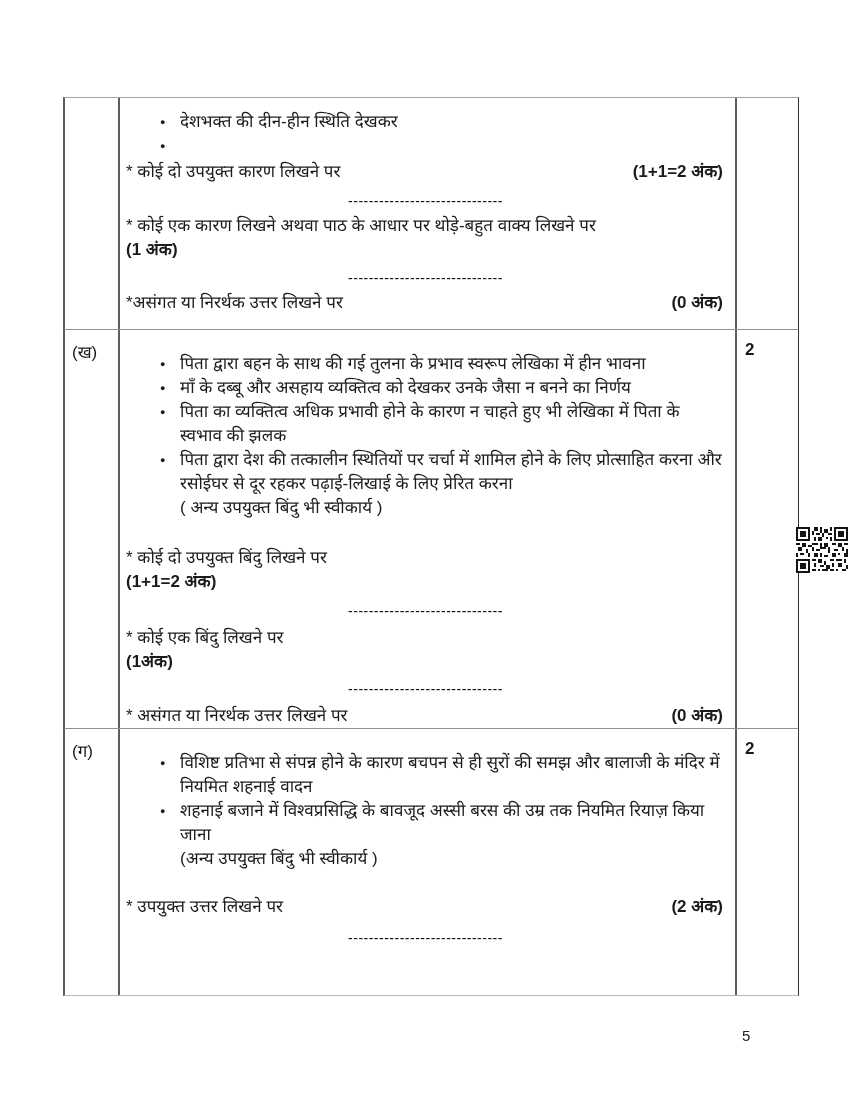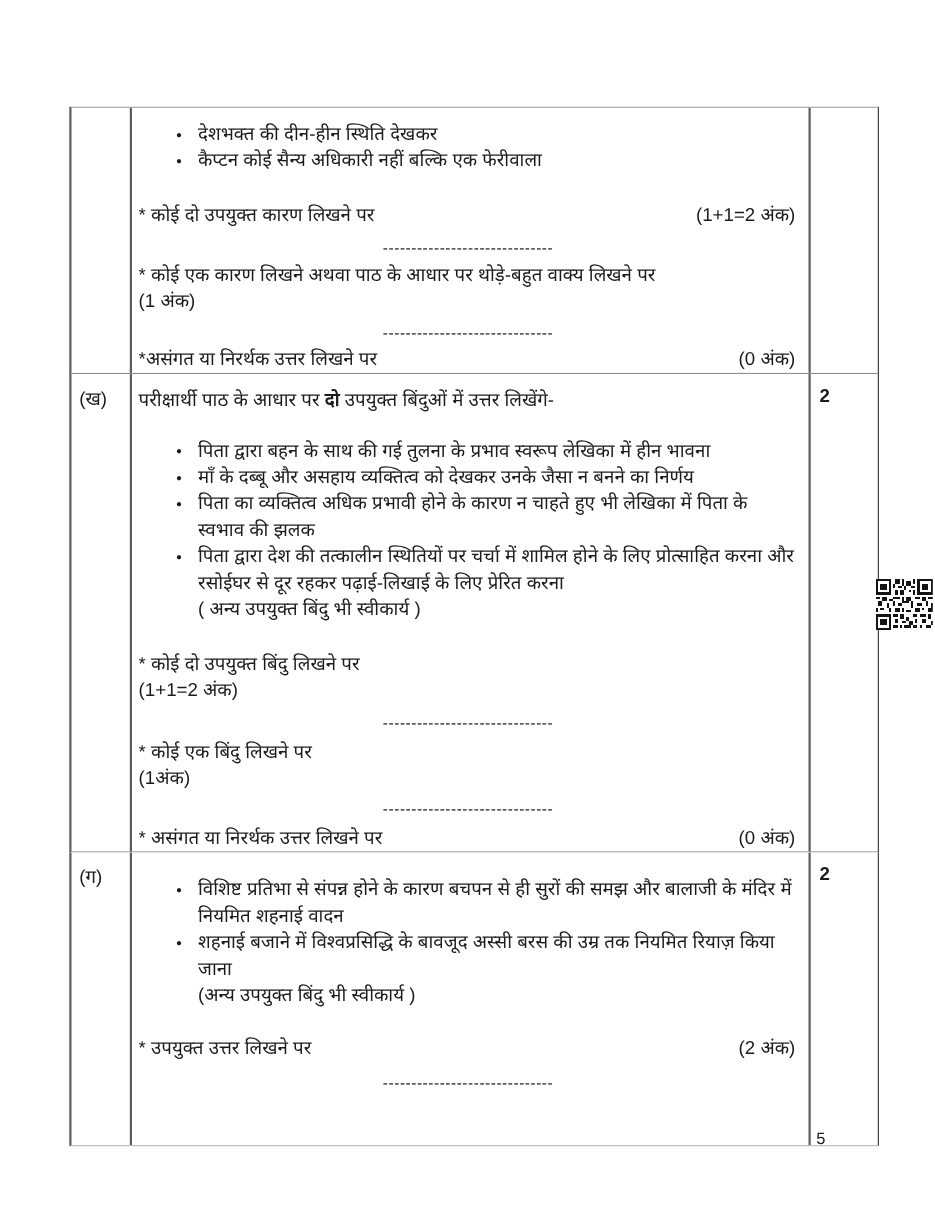--- a/index.html
+++ b/index.html
@@ -24,21 +24,21 @@
   .mrk{padding:10px 0 0 8px;font-weight:bold;}
   .intro{margin-top:12px;line-height:24px;}
   .intro b{font-weight:bold;}
   ul.bullets{list-style:none;margin:0;padding:0 0 0 32px;}
   .r1 ul.bullets{margin-top:12px;}
   .r2 ul.bullets,.r3 ul.bullets{margin-top:22px;}
   ul.bullets li{position:relative;padding-left:22px;line-height:24px;}
   .bullet-marker{position:absolute;left:2px;top:0;font-size:9px;line-height:24px;}
   .note-line{padding-left:54px;line-height:24px;}
   .crit{display:flex;justify-content:space-between;align-items:baseline;line-height:24px;}
-  .crit .cm{font-weight:400;white-space:nowrap;padding-right:2px;}
+  .crit .cm{font-weight:700;white-space:nowrap;padding-right:2px;}
   .sep{text-align:center;font-size:14px;line-height:14px;letter-spacing:0.5px;color:#101010;}
   
   .r1 .c1{margin-top:26px;}
   .r1 .s1{margin-top:10px;}
   .r1 .c2{margin-top:6px;flex-direction:column;}
   .r1 .s2{margin-top:9px;}
   .r1 .c3{margin-top:6px;}
   
   .r2 .c1{margin-top:26px;flex-direction:column;}
   .r2 .s1{margin-top:10px;}
@@ -54,21 +54,21 @@
 </head>
 <body>
 
 <div class="tbl">
 
   <div class="row first r1">
     <div class="lbl"></div>
     <div class="cnt">
       <ul class="bullets">
         <li><span class="bullet-marker">●</span><span>देशभक्त की दीन-हीन स्थिति देखकर</span></li>
-        <li><span class="bullet-marker">●</span><span>कैप्टन कोई सैन्य अधिकारी नहीं बल्कि एक फेरीवाला</span></li>
+        <li><span class="bullet-marker">●</span></li>
       </ul>
       <div class="crit c1">
         <span>* कोई दो उपयुक्त कारण लिखने पर</span>
         <span class="cm">(1+1=2 अंक)</span>
       </div>
       <div class="sep s1">------------------------------</div>
       <div class="crit c2">
         <span>* कोई एक कारण लिखने अथवा पाठ के आधार पर थोड़े-बहुत वाक्य लिखने पर</span>
         <span class="cm">(1 अंक)</span>
       </div>
@@ -77,23 +77,20 @@
         <span>*असंगत या निरर्थक उत्तर लिखने पर</span>
         <span class="cm">(0 अंक)</span>
       </div>
     </div>
     <div class="mrk"></div>
   </div>
 
   <div class="row r2">
     <div class="lbl">(ख)</div>
     <div class="cnt">
-      <div class="intro">
-        <span>परीक्षार्थी पाठ के आधार पर </span><b>दो</b><span> उपयुक्त बिंदुओं में उत्तर लिखेंगे-</span>
-      </div>
       <ul class="bullets">
         <li><span class="bullet-marker">●</span><span>पिता द्वारा बहन के साथ की गई तुलना के प्रभाव स्वरूप लेखिका में हीन भावना</span></li>
         <li><span class="bullet-marker">●</span><span>माँ के दब्बू और असहाय व्यक्तित्व को देखकर उनके जैसा न बनने का निर्णय</span></li>
         <li><span class="bullet-marker">●</span><span>पिता का व्यक्तित्व अधिक प्रभावी होने के कारण न चाहते हुए भी लेखिका में पिता के स्वभाव की झलक</span></li>
         <li><span class="bullet-marker">●</span><span>पिता द्वारा देश की तत्कालीन स्थितियों पर चर्चा में शामिल होने के लिए प्रोत्साहित करना और रसोईघर से दूर रहकर पढ़ाई-लिखाई के लिए प्रेरित करना</span></li>
       </ul>
       <div class="note-line">( अन्य उपयुक्त बिंदु भी स्वीकार्य )</div>
       <div class="crit c1">
         <span>* कोई दो उपयुक्त बिंदु लिखने पर</span>
         <span class="cm">(1+1=2 अंक)</span>

